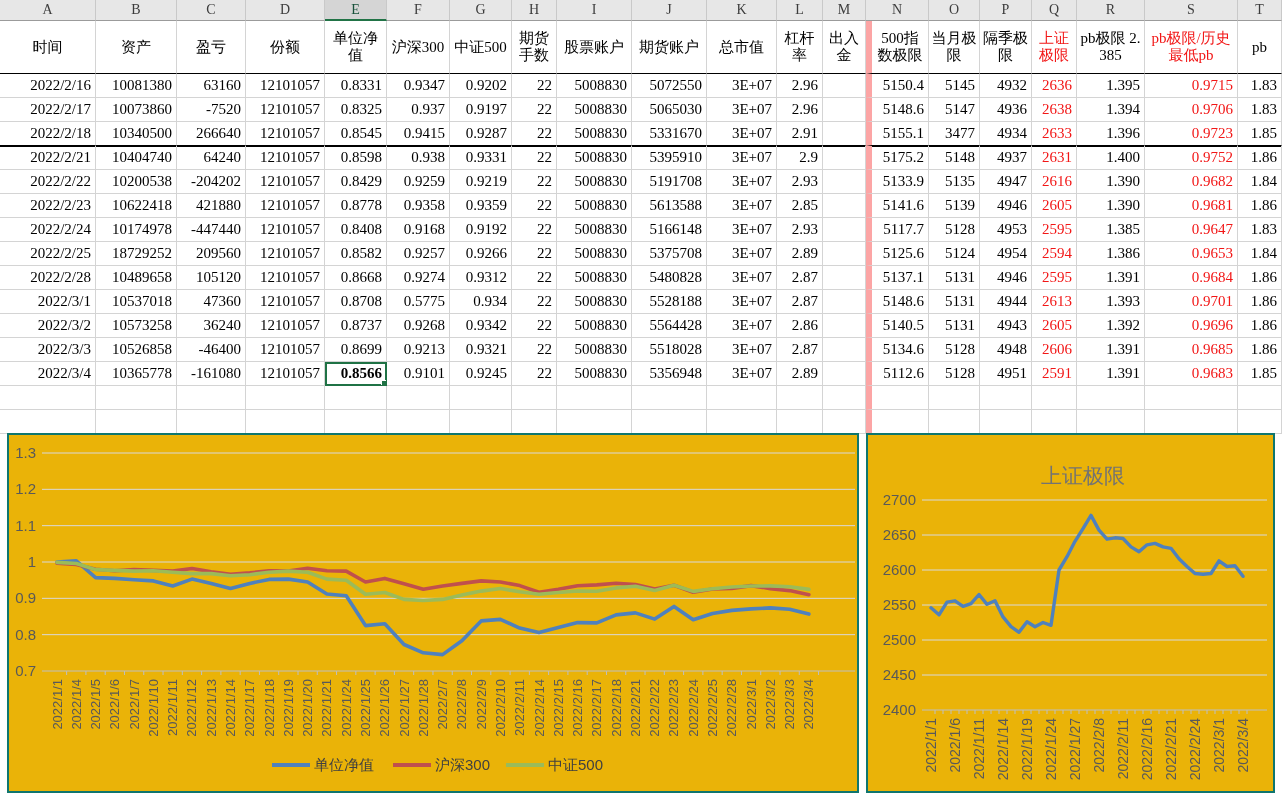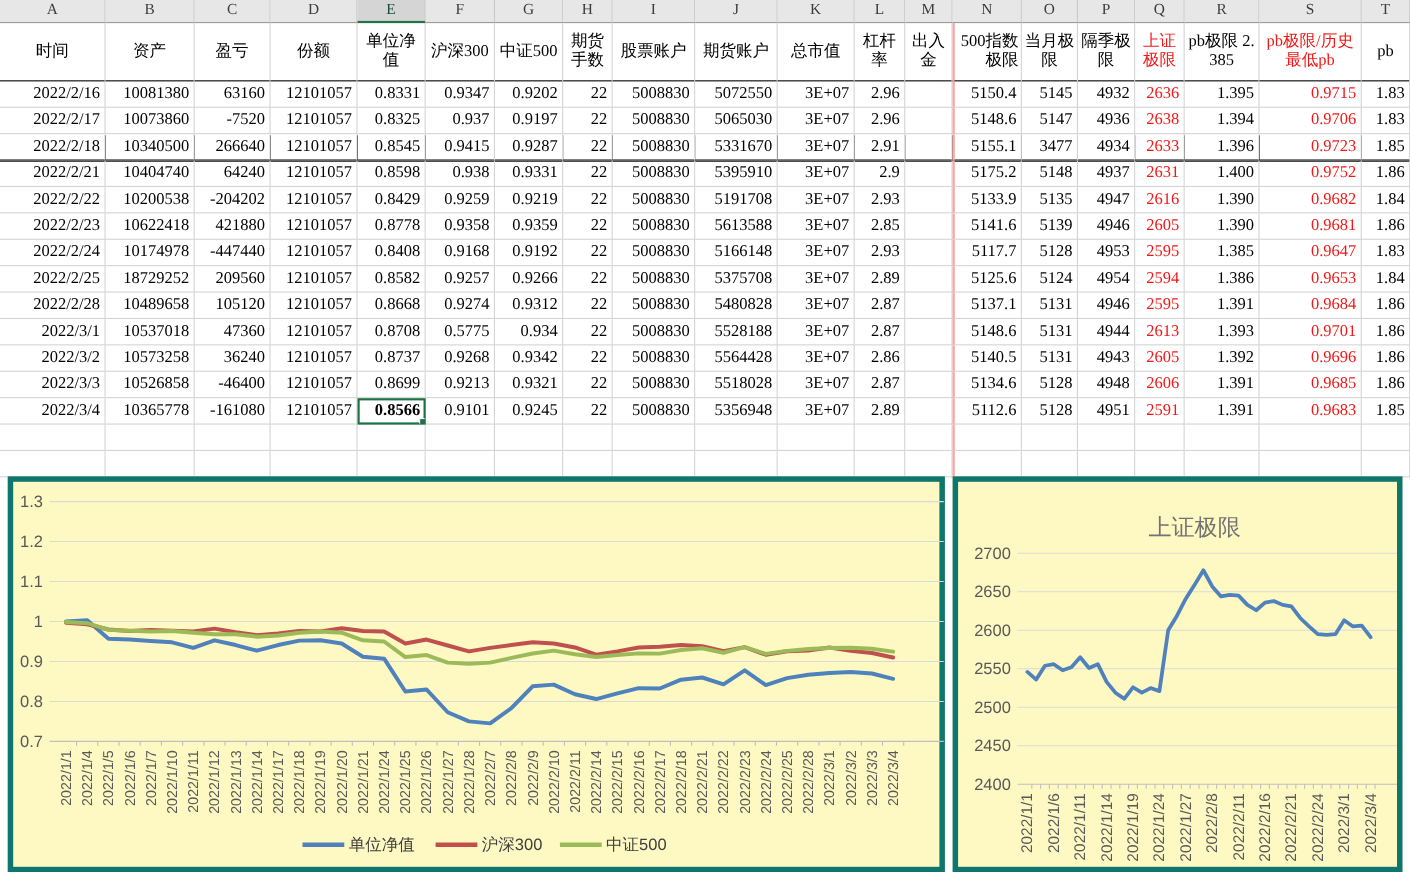--- a/index.html
+++ b/index.html
@@ -11,26 +11,26 @@
          grid-template-columns:96px 81px 69px 79px 62px 63px 62px 45px 75px 75px 70px 46px 43px 63px 51px 52px 45px 68px 93px 44px;}
   .lcell{height:21px;background:#e7e7e7;border-right:1px solid #c9c9c9;border-bottom:1px solid #9b9b9b;
          font-size:14px;color:#3c3c3c;display:flex;align-items:center;justify-content:center;box-sizing:border-box;}
   .lcell.sel{background:#d5d5d5;border-bottom:2px solid #217346;color:#17513a;}
   .hcell{border-right:1px solid #d4d4d4;border-bottom:1px solid #000;box-sizing:border-box;
          font-size:15px;line-height:17px;color:#000;display:flex;align-items:center;justify-content:center;
          text-align:center;padding:1px 2px;height:53px;white-space:pre-line;word-break:break-all;}
   .cell{border-right:1px solid #d4d4d4;border-bottom:1px solid #d4d4d4;box-sizing:border-box;
         font-size:15px;height:24px;line-height:23px;color:#000;text-align:right;padding-right:4px;overflow:hidden;}
   .red{color:#f21616;}
-  .thickL{border-left:2px solid #fca5a5;text-align:right;}
+  .thickL{border-left:6px solid #fca5a5;}
   .thickB{border-bottom:1px solid #000 !important;box-shadow:0 1px 0 #000;}
   .selcell{outline:2px solid #1f7245;outline-offset:-2px;position:relative;z-index:3;font-weight:bold;}
   .selcell:after{content:"";position:absolute;right:-2px;bottom:-2px;width:5px;height:5px;background:#1f7245;border:1px solid #fff;}
   
-  .chartbox{position:absolute;background:#fef9c3;border:5px solid #0f766e;box-sizing:border-box;}
+  .chartbox{position:absolute;background:#eab308;border:2px solid #0f766e;box-sizing:border-box;}
   #chartL{left:7px;top:433px;width:852px;height:360px;}
   #chartR{left:866px;top:433px;width:409px;height:360px;}
   svg text{font-family:"Liberation Sans","DejaVu Sans",sans-serif;}
 </style>
 </head>
 <body>
 
 <div id="screen">
   <div id="sheet">
       <div class="lcell">A</div>

